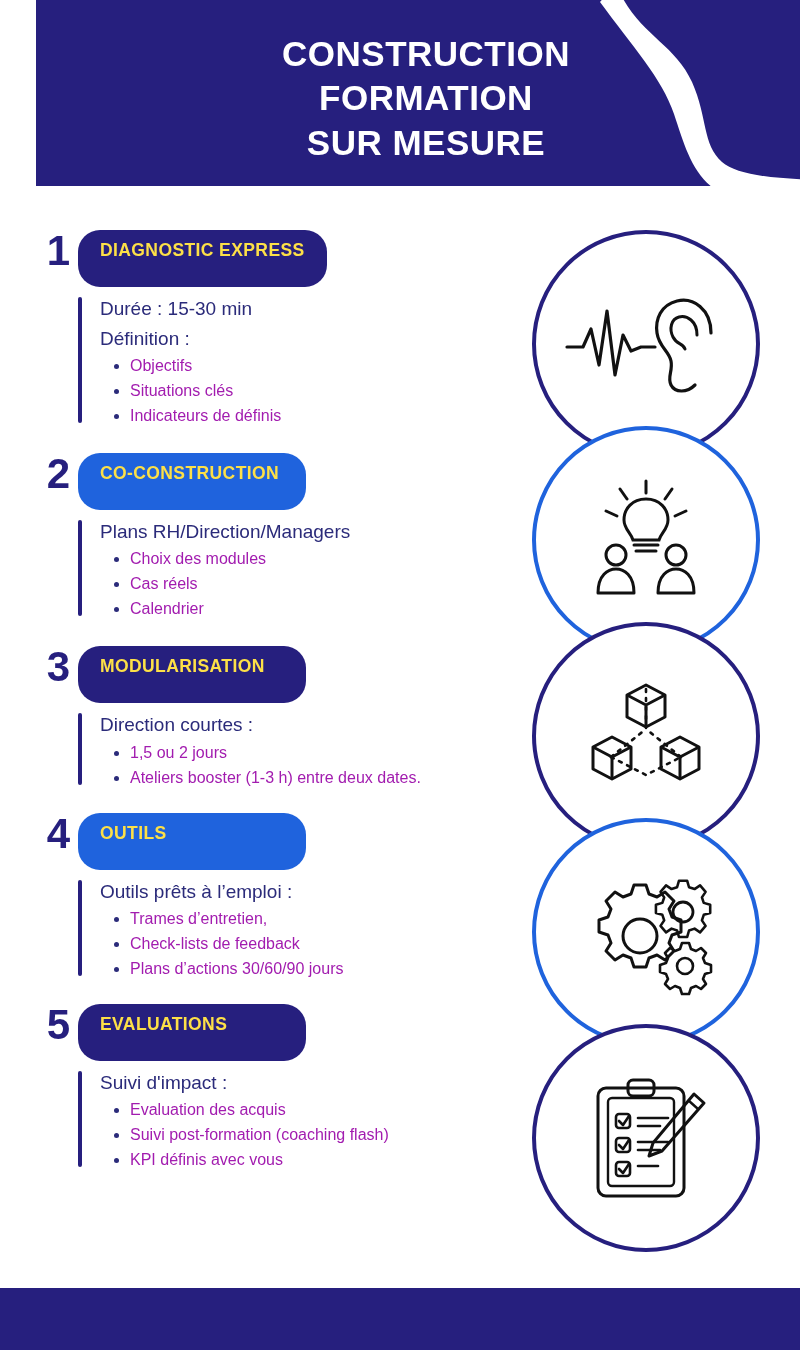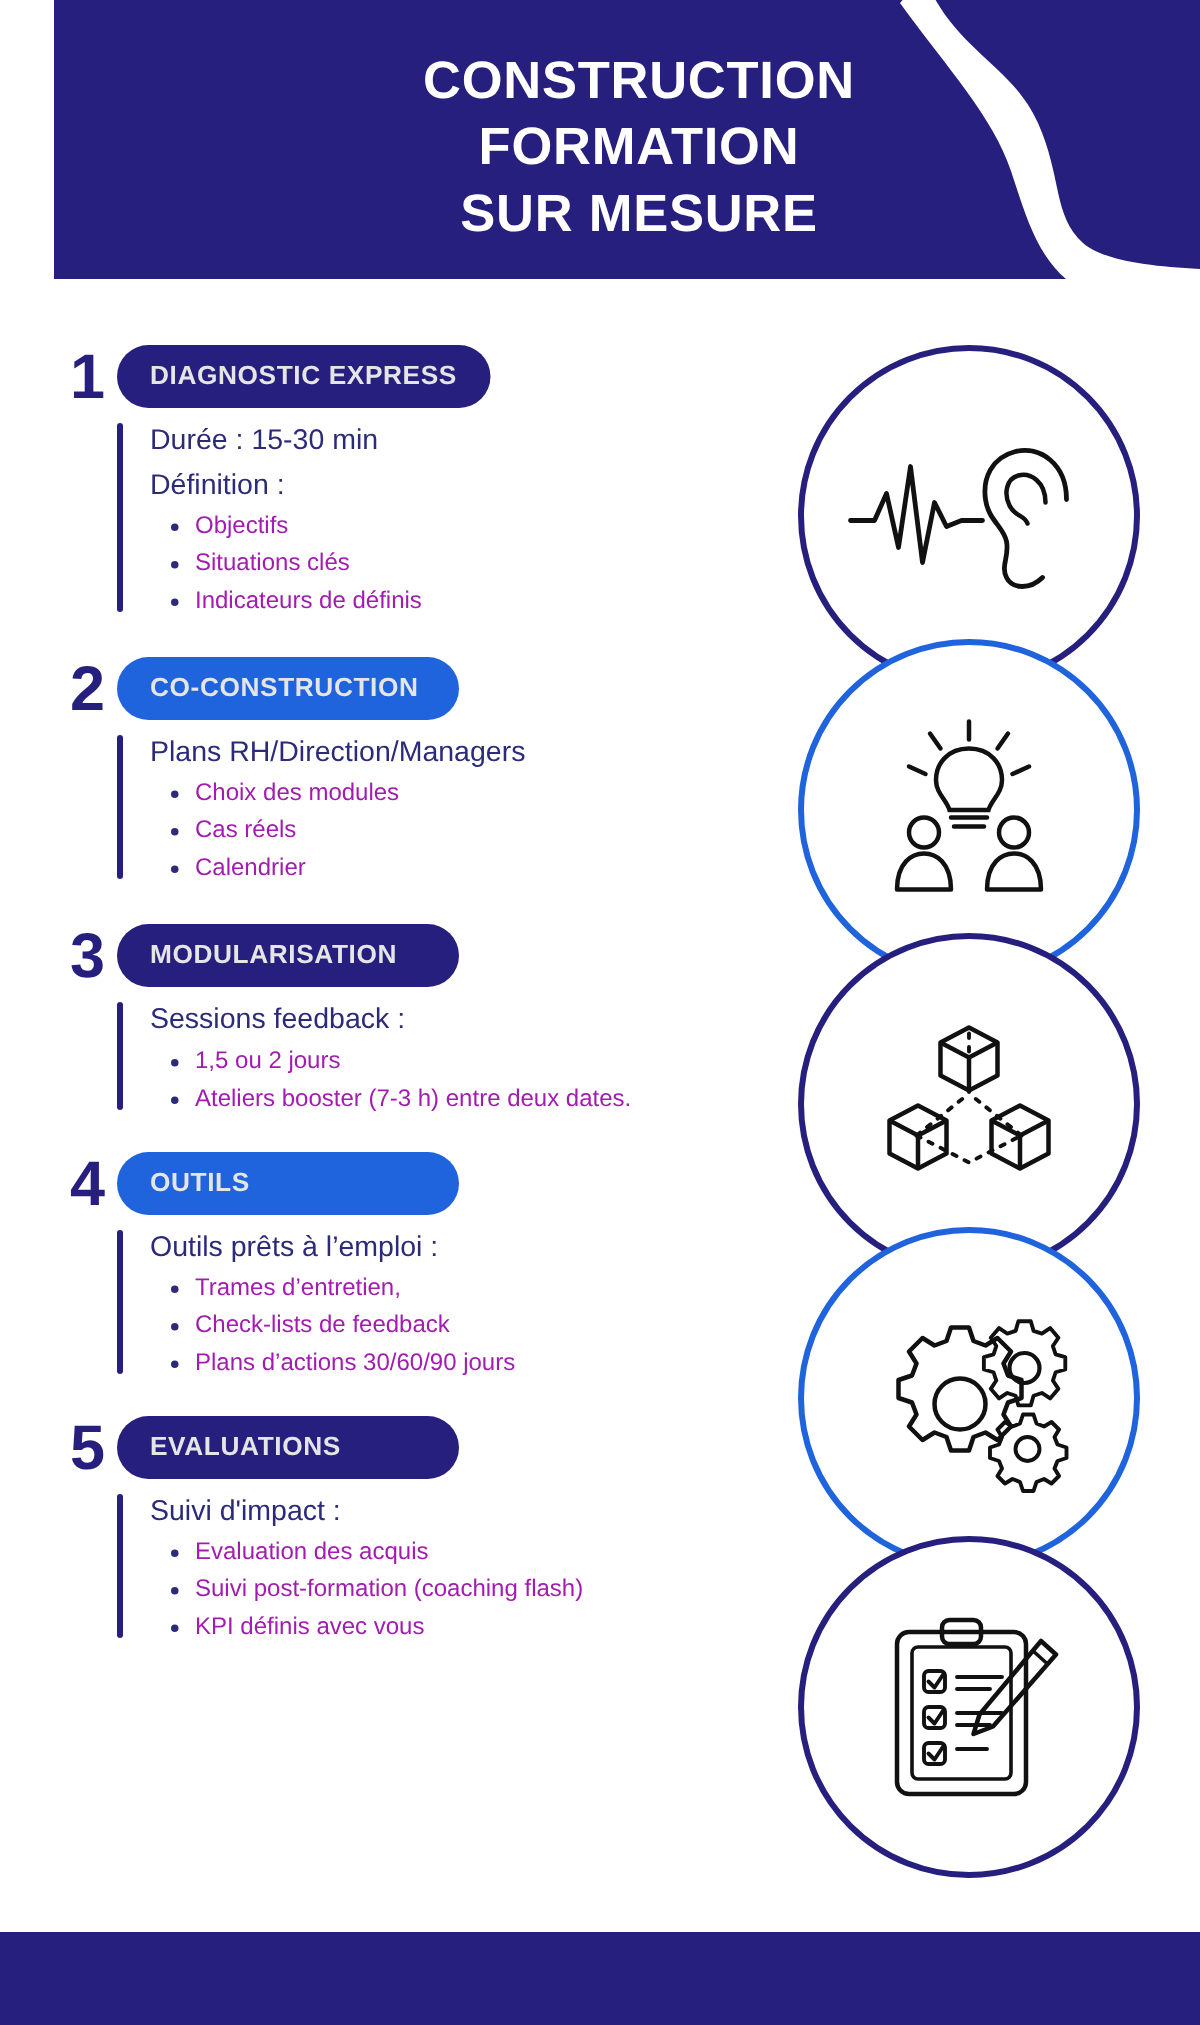--- a/index.html
+++ b/index.html
@@ -82,22 +82,22 @@
     text-align: right;
     padding-right: 8px;
     font-size: 42px;
     font-weight: bold;
     color: #261f7e;
     line-height: 1;
   }
   .pill {
     display: inline-block;
     border-radius: 22px;
-    padding: 10px 22px 11px 22px;
-    color: #e5e5e5;
+    padding: 10px 22px 26px 22px;
+    color: #fde047;
     font-size: 17.5px;
     font-weight: bold;
     letter-spacing: 0.4px;
     text-transform: uppercase;
     min-width: 228px;
     box-sizing: border-box;
   }
   .pill.dark { background: #261f7e; }
   .pill.blue { background: #1f63dd; }
 
@@ -215,24 +215,24 @@
         <li>Calendrier</li>
       </ul>
     </div>
   </div>
 
   <div class="step" style="margin-top:24px;">
     <div class="step-num">3</div>
     <div class="pill dark">MODULARISATION</div>
     <div class="step-body">
       <div class="vline"></div>
-      <p class="lead">Sessions feedback :</p>
+      <p class="lead">Direction courtes :</p>
       <ul class="bullets">
         <li>1,5 ou 2 jours</li>
-        <li>Ateliers booster  (7-3 h) entre deux dates.</li>
+        <li>Ateliers booster  (1-3 h) entre deux dates.</li>
       </ul>
     </div>
   </div>
 
   <div class="step" style="margin-top:22px;">
     <div class="step-num">4</div>
     <div class="pill blue">OUTILS</div>
     <div class="step-body">
       <div class="vline"></div>
       <p class="lead">Outils prêts à l’emploi :</p>

